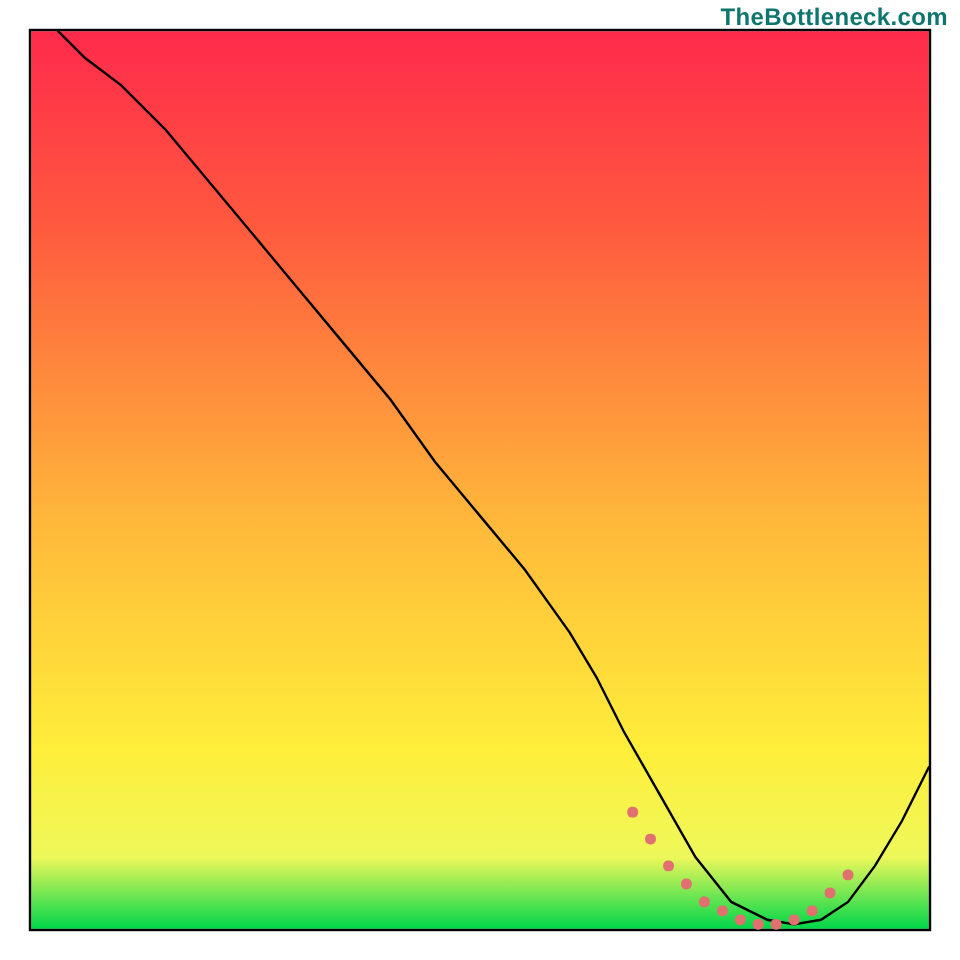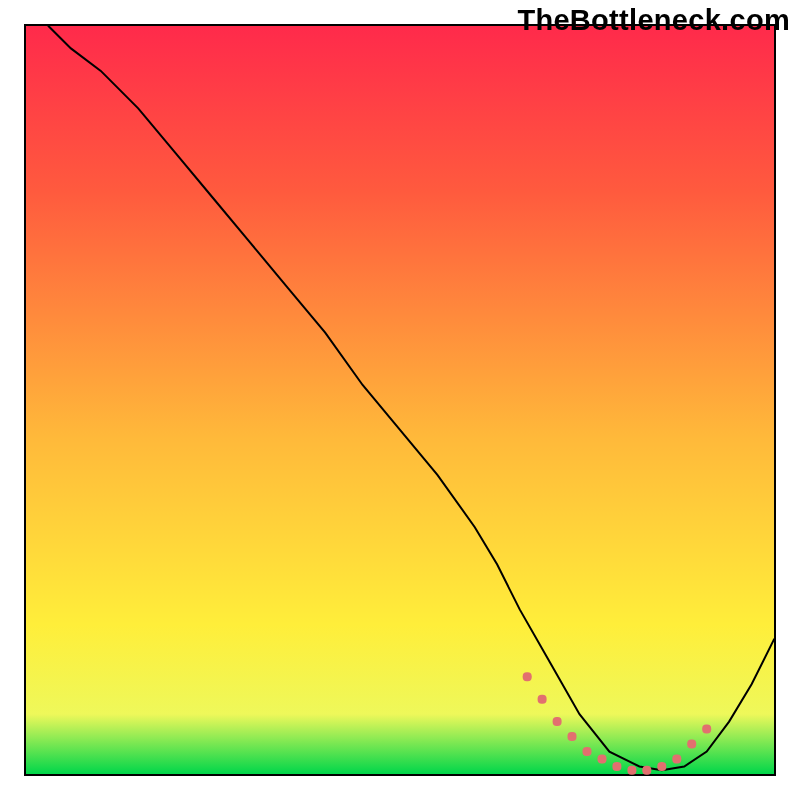--- a/index.html
+++ b/index.html
@@ -13,23 +13,23 @@
   }
   .canvas {
     position: relative;
     width: 800px;
     height: 800px;
   }
   .watermark {
     position: absolute;
     top: 4px;
     right: 10px;
-    font-size: 29px;
+    font-size: 20px;
     font-weight: 600;
-    color: #000000;
+    color: #0f766e;
     letter-spacing: 0.3px;
     z-index: 30;
   }
   svg.plot {
     position: absolute;
     left: 0;
     top: 0;
     width: 800px;
     height: 800px;
   }

